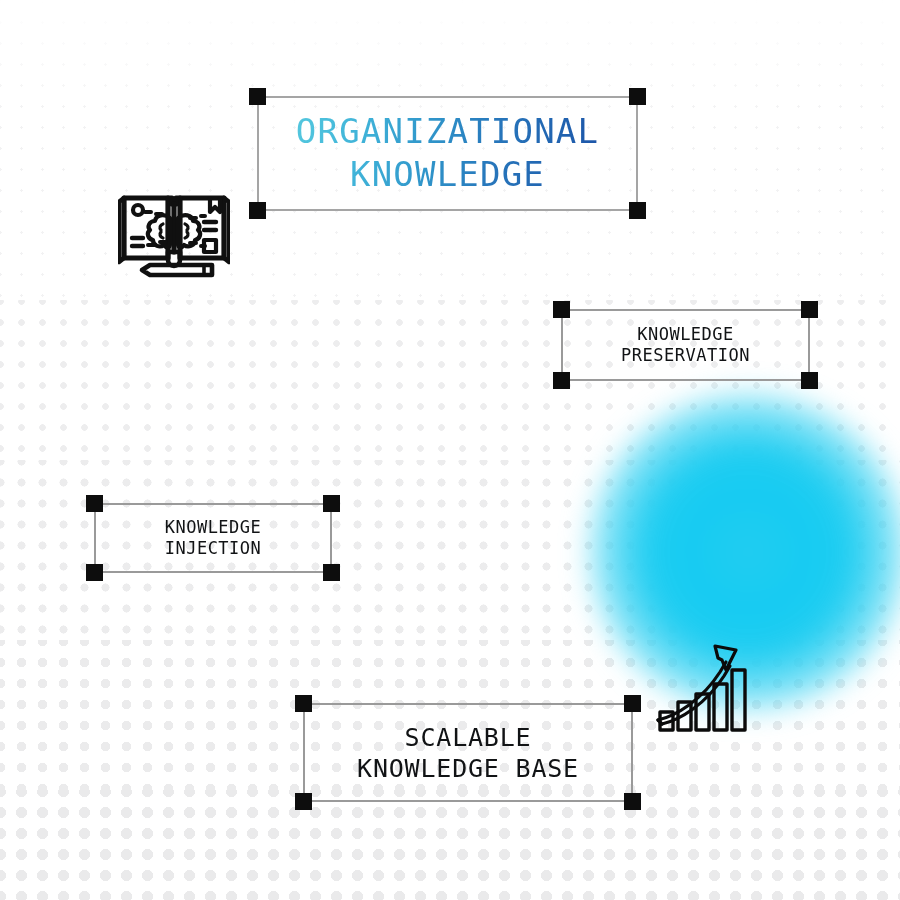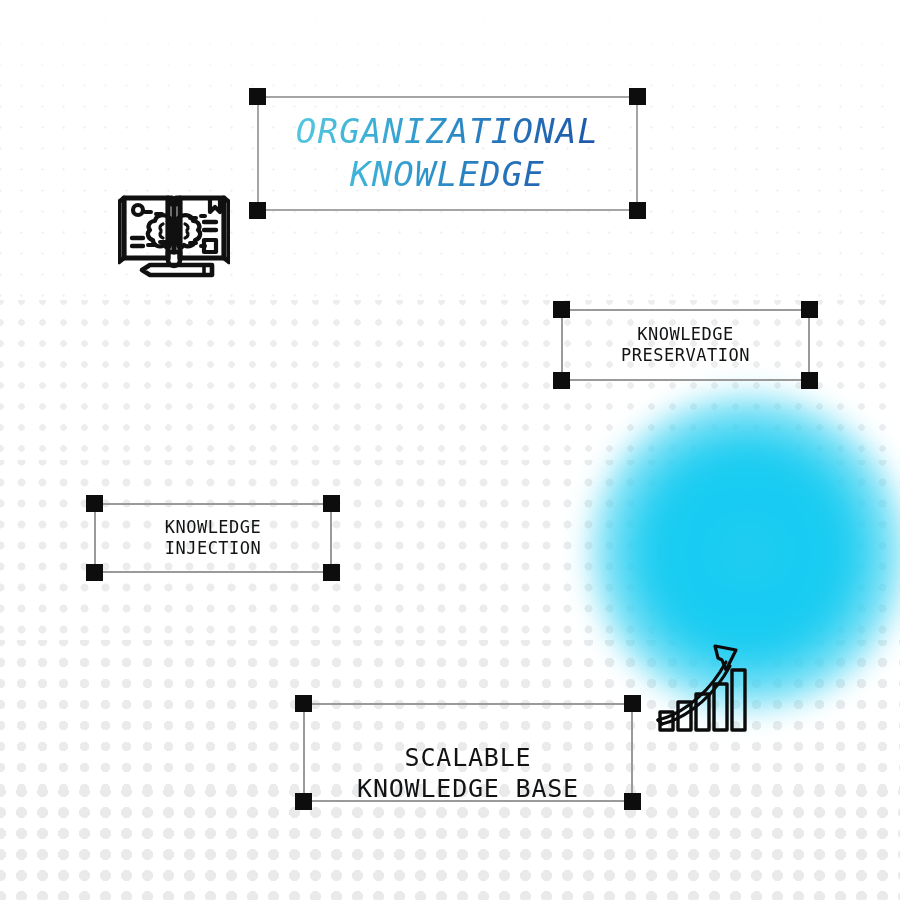--- a/index.html
+++ b/index.html
@@ -102,21 +102,21 @@
     transform: translateY(-50%);
     text-align: center;
     line-height: 1.26;
     letter-spacing: 0.5px;
     color: #111315;
     font-weight: 500;
     white-space: pre-line;
   }
 
   
-  #title-box { left: 257px; top: 96px; width: 381px; height: 115px; font-style: italic; }
+  #title-box { left: 257px; top: 96px; width: 381px; height: 115px; }
   #title-box .edge { background: #a5a5a5; }
   #title-text {
     position: absolute;
     left: 0; right: 0; top: 50%;
     transform: translateY(-50%);
     text-align: center;
     font-size: 34px;
     line-height: 1.28;
     letter-spacing: 1.2px;
     font-weight: 400;
@@ -135,21 +135,21 @@
     color: transparent;
   }
 
   #preserve-box { left: 561px; top: 309px; width: 249px; height: 72px; }
   #preserve-box .caption { font-size: 17px; }
 
   #inject-box { left: 94px; top: 503px; width: 238px; height: 70px; }
   #inject-box .caption { font-size: 17px; }
 
   #scalable-box { left: 303px; top: 703px; width: 330px; height: 99px; }
-  #scalable-box .caption { font-size: 25px; letter-spacing: 0.8px; margin-top: 20px; }
+  #scalable-box .caption { font-size: 25px; letter-spacing: 0.8px; }
 
   
   .icon-wrap { position: absolute; }
   #book-brain-icon { left: 118px; top: 188px; width: 112px; height: 92px; }
   #growth-chart-icon { left: 656px; top: 640px; width: 100px; height: 92px; }
 </style>
 </head>
 <body>
 
 <div id="stage">

